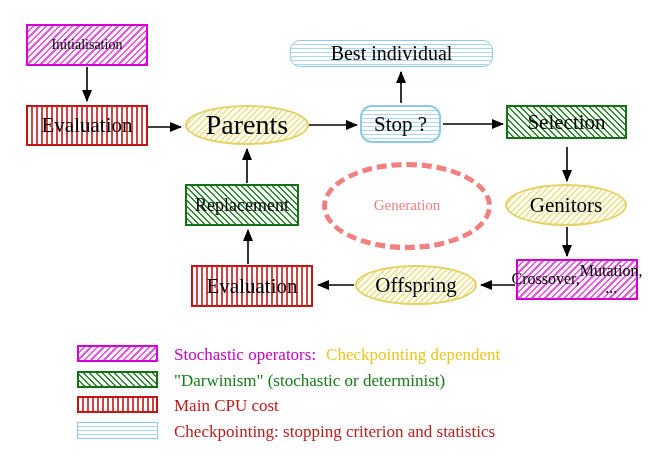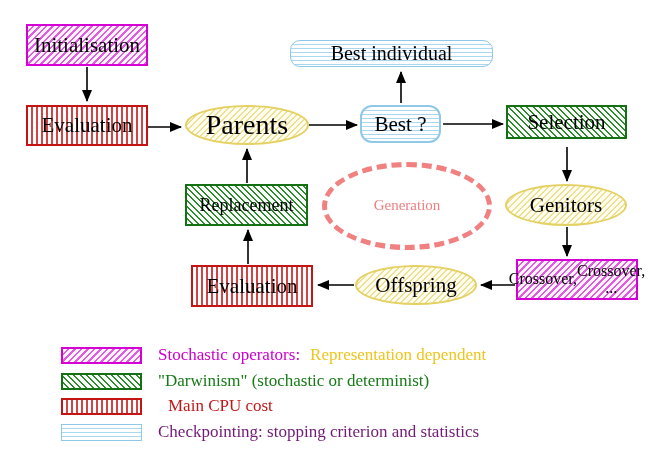--- a/index.html
+++ b/index.html
@@ -33,46 +33,46 @@
     background-image:repeating-linear-gradient(180deg,rgba(255,255,255,0) 0 2.6px,#a9d7ef 2.6px 4px);
     border:1.5px solid #8fc8e8;
   }
   .hatch-yellow{
     background-color:#fffdf0;
     background-image:repeating-linear-gradient(135deg,rgba(255,255,255,0) 0 3px,#eee093 3px 4.4px);
     border:2px solid #e5d063;
     border-radius:50%;
   }
   
-  .n-init{left:26px;top:24px;width:122px;height:42px;font-size:21px;}
+  .n-init{left:26px;top:24px;width:122px;height:42px;font-size:14px;}
   .n-eval-top{left:26px;top:105px;width:122px;height:41px;font-size:21px;}
   .n-parents{left:185px;top:105px;width:124px;height:40px;font-size:28px;}
   .n-best{left:290px;top:40px;width:203px;height:27px;font-size:20px;border-radius:10px;}
   .n-stop{left:360px;top:105px;width:81px;height:38px;font-size:21px;border-radius:12px;border-width:2px;}
   .n-selection{left:506px;top:105px;width:121px;height:34px;font-size:21px;}
   .n-genitors{left:505px;top:184px;width:122px;height:42px;font-size:21px;}
   .n-crossover{left:516px;top:259px;width:122px;height:41px;font-size:16px;flex-direction:row;}
   .n-offspring{left:355px;top:265px;width:122px;height:40px;font-size:21px;}
   .n-eval-bot{left:191px;top:265px;width:122px;height:42px;font-size:21px;}
-  .n-replacement{left:185px;top:184px;width:123px;height:42px;font-size:18px;}
+  .n-replacement{left:185px;top:184px;width:114px;height:42px;font-size:18px;}
   .n-generation{
     left:322px;top:162px;width:170px;height:88px;
     border:5px dashed #f18080;border-radius:50%;
     color:#ef8080;font-size:15px;background:transparent;
   }
   
-  .legend-row{position:absolute;left:26px;display:flex;align-items:center;height:20px;padding-left:35px;}
+  .legend-row{position:absolute;left:42px;display:flex;align-items:flex-start;height:20px;padding-left:35px;}
   .lr1{top:345px;} .lr2{top:371px;} .lr3{top:396px;} .lr4{top:422px;}
   .swatch{width:81px;height:17px;box-sizing:border-box;margin-right:16px;flex:0 0 auto;}
   .legend-text{font-size:17px;white-space:nowrap;}
   .t-magenta{color:#cc00cc;}
   .t-gold{color:#eec51c;margin-left:10px;}
   .t-green{color:#167a16;}
-  .t-red{color:#c01818;margin-left:10px;}
-  .t-cyan{color:#701a75;}
+  .t-red{color:#c01818;}
+  .t-cyan{color:#b91c1c;}
 </style>
 </head>
 <body>
 
 <div class="stage">
 
   <svg class="arrows" viewBox="0 0 662 471" xmlns="http://www.w3.org/2000/svg">
     <defs>
       <marker id="ah" markerUnits="userSpaceOnUse" markerWidth="14" markerHeight="12" refX="11" refY="5" orient="auto">
         <path d="M0,0 L12,5 L0,10 z" fill="#000"></path>
@@ -103,34 +103,34 @@
 
   <div class="node hatch-yellow n-parents">
     <span>Parents</span>
   </div>
 
   <div class="node stripe-cyan n-best">
     <span>Best individual</span>
   </div>
 
   <div class="node stripe-cyan n-stop">
-    <span>Best ?</span>
+    <span>Stop ?</span>
   </div>
 
   <div class="node hatch-green n-selection">
     <span>Selection</span>
   </div>
 
   <div class="node hatch-yellow n-genitors">
     <span>Genitors</span>
   </div>
 
   <div class="node hatch-magenta n-crossover">
     <span>Crossover,</span>
-    <span>Crossover, ...</span>
+    <span>Mutation, ...</span>
   </div>
 
   <div class="node hatch-yellow n-offspring">
     <span>Offspring</span>
   </div>
 
   <div class="node stripe-red n-eval-bot">
     <span>Evaluation</span>
   </div>
 
@@ -138,21 +138,21 @@
     <span>Replacement</span>
   </div>
 
   <div class="node n-generation">
     <span>Generation</span>
   </div>
 
   <div class="legend-row lr1">
     <div class="swatch hatch-magenta"></div>
     <span class="legend-text t-magenta">Stochastic operators:</span>
-    <span class="legend-text t-gold">Representation dependent</span>
+    <span class="legend-text t-gold">Checkpointing dependent</span>
   </div>
 
   <div class="legend-row lr2">
     <div class="swatch hatch-green"></div>
     <span class="legend-text t-green">"Darwinism" (stochastic or determinist)</span>
   </div>
 
   <div class="legend-row lr3">
     <div class="swatch stripe-red"></div>
     <span class="legend-text t-red">Main CPU cost</span>

